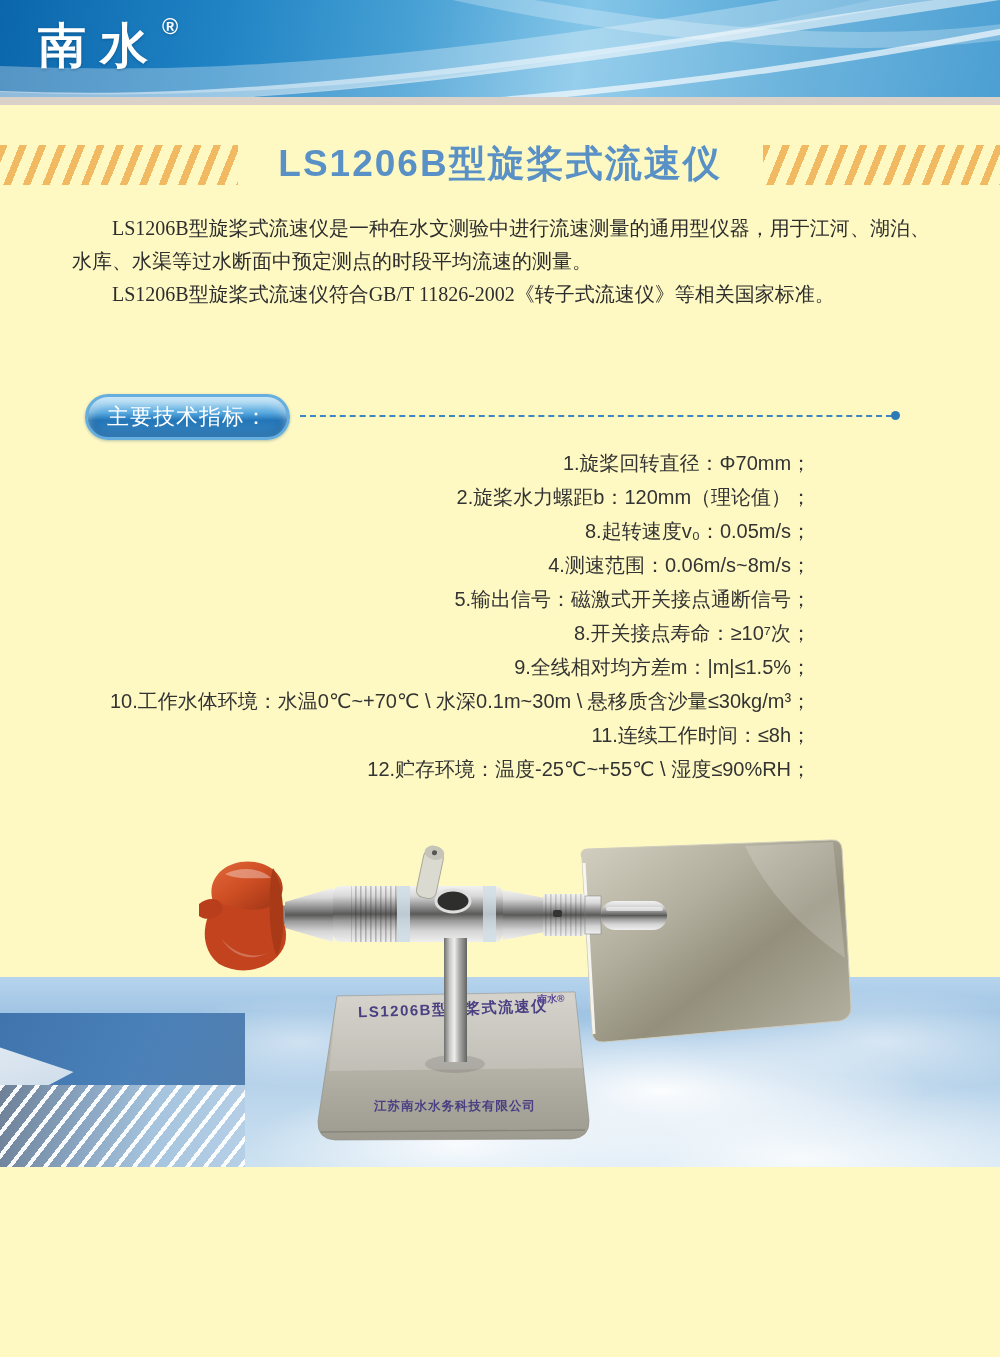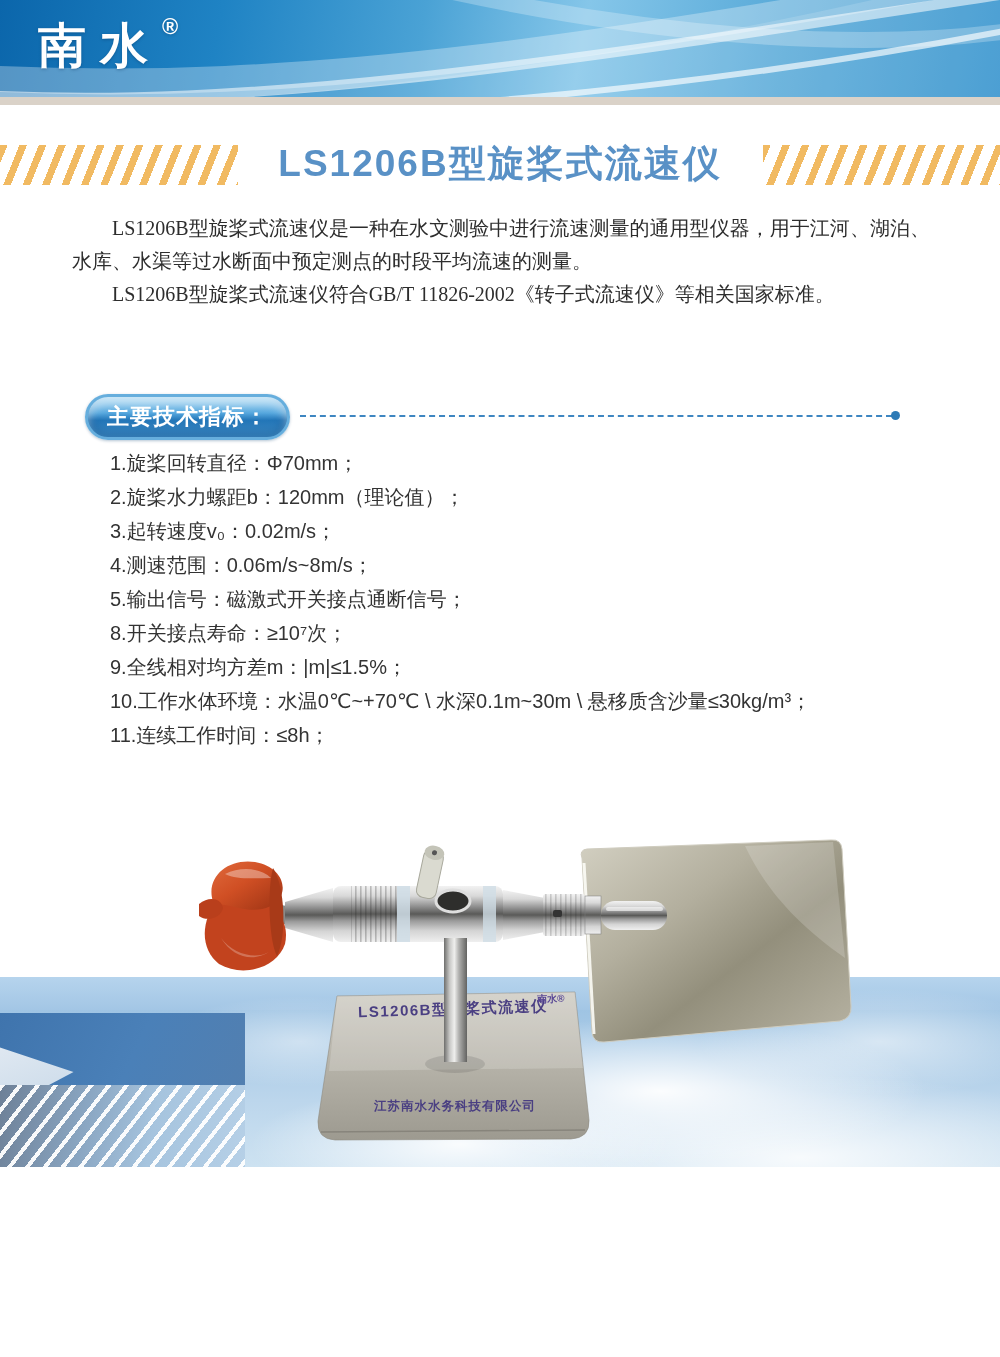--- a/index.html
+++ b/index.html
@@ -1,16 +1,16 @@
 <!DOCTYPE html>
 <html><head>
 <meta charset="utf-8">
 <style>
   html,body{margin:0;padding:0;background:#888;}
-  .page{position:relative;width:1000px;height:1357px;margin:0 auto;background:#ffffff;overflow:hidden;
+  .page{position:relative;width:1000px;height:1357px;margin:0 auto;background:#fef9c3;overflow:hidden;
         font-family:"Liberation Sans","DejaVu Sans",sans-serif;}
 
   
   .hero{position:absolute;left:0;top:0;width:1000px;height:97px;
         background:linear-gradient(100deg,#0b66ab 0%,#1f83c4 22%,#4aa2d5 42%,#85c6e9 58%,#57a9d8 78%,#2f90cc 100%);
         overflow:hidden;}
   .hero svg{position:absolute;left:0;top:0;}
   .logo{position:absolute;left:38px;top:14px;color:#fff;font-size:48px;font-weight:bold;
         letter-spacing:14px;text-shadow:0 1px 3px rgba(0,40,80,.35);}
   .logo sup{font-size:22px;letter-spacing:0;vertical-align:28px;}
@@ -28,29 +28,29 @@
   
   .intro{position:absolute;left:72px;top:212px;width:858px;font-size:20px;line-height:33px;
          color:#2d2d2d;text-align:justify;}
   .intro p{margin:0;text-indent:2em;font-family:Liberation Serif, serif;}
 
   
   .pill{position:absolute;left:85px;top:394px;width:205px;height:46px;border-radius:25px;
         background:linear-gradient(180deg,#a6d7f3 0%,#55a7de 40%,#2376b8 58%,#3f8fca 100%);
         border:3px solid #66aedd;box-sizing:border-box;
         box-shadow:inset 0 8px 8px rgba(255,255,255,.45), inset 0 -6px 10px rgba(0,45,95,.25), 0 1px 3px rgba(0,60,110,.3);
-        color:#fff;font-size:22px;font-weight:bold;text-align:center;line-height:40px;letter-spacing:1px;}
+        color:#fff;font-size:22px;font-weight:normal;text-align:center;line-height:40px;letter-spacing:1px;}
   .dashed-line{position:absolute;left:300px;top:415px;width:592px;height:0;
                border-top:2px dashed #3e86c1;}
   .dash-dot{position:absolute;left:891px;top:411px;width:9px;height:9px;border-radius:50%;background:#2d7ab6;}
 
   
   .specs{position:absolute;left:110px;top:446px;margin:0;padding:0;list-style:none;
          font-size:20px;color:#333;}
-  .specs li{height:34px;line-height:34px;white-space:nowrap;}
+  .specs li{height:34px;line-height:34px;white-space:nowrap;text-align:right;}
 
   
   .sky-band{position:absolute;left:0;top:977px;width:1000px;height:190px;
             background:linear-gradient(180deg,#a9cbe8 0%,#9dc3e3 14%,#a9cae6 35%,#bcd6ec 65%,#cde2f1 100%);}
   .sky-top{position:absolute;left:0;top:0;width:1000px;height:33px;
            background:linear-gradient(180deg,#b6d4ed,#a3c6e5);}
   .clouds{position:absolute;left:0;top:0;width:1000px;height:190px;
           background:
            radial-gradient(38% 55% at 66% 60%, rgba(255,255,255,.95), rgba(255,255,255,0) 70%),
            radial-gradient(30% 45% at 46% 88%, rgba(255,255,255,.9), rgba(255,255,255,0) 70%),
@@ -95,27 +95,28 @@
     <p>LS1206B型旋桨式流速仪符合GB/T 11826-2002《转子式流速仪》等相关国家标准。</p>
   </section>
 
   <div class="pill">主要技术指标：</div>
   <div class="dashed-line"></div>
   <div class="dash-dot"></div>
 
   <ul class="specs">
     <li>1.旋桨回转直径：Φ70mm；</li>
     <li>2.旋桨水力螺距b：120mm（理论值）；</li>
-    <li>3.起转速度v₀：0.02m/s；</li>
+    <li>8.起转速度v₀：0.05m/s；</li>
     <li>4.测速范围：0.06m/s~8m/s；</li>
     <li>5.输出信号：磁激式开关接点通断信号；</li>
     <li>8.开关接点寿命：≥10⁷次；</li>
     <li>9.全线相对均方差m：|m|≤1.5%；</li>
     <li>10.工作水体环境：水温0℃~+70℃ \ 水深0.1m~30m \ 悬移质含沙量≤30kg/m³；</li>
     <li>11.连续工作时间：≤8h；</li>
+    <li>12.贮存环境：温度-25℃~+55℃ \ 湿度≤90%RH；</li>
   </ul>
 
   <div class="sky-band">
     <div class="sky-top"></div>
     <div class="clouds"></div>
   </div>
   <div class="deco-rect">
     <div class="building"></div>
   </div>
   <div class="deco-stripes"></div>

